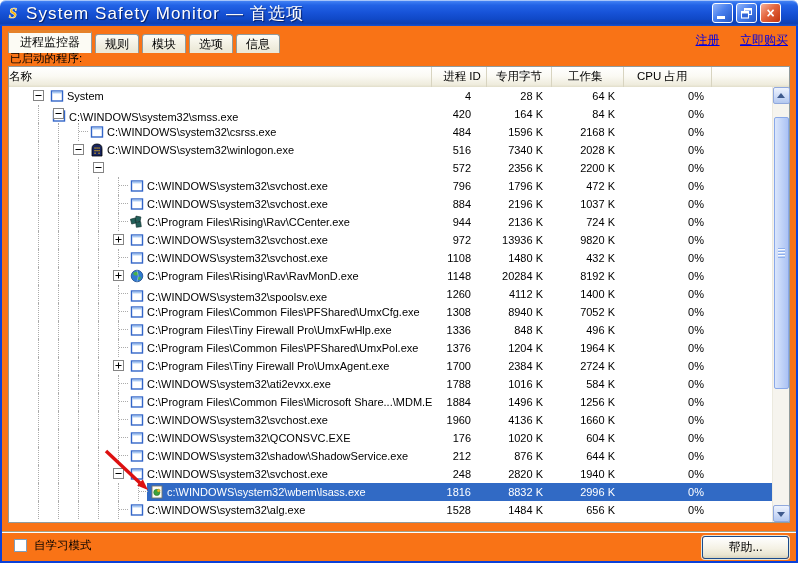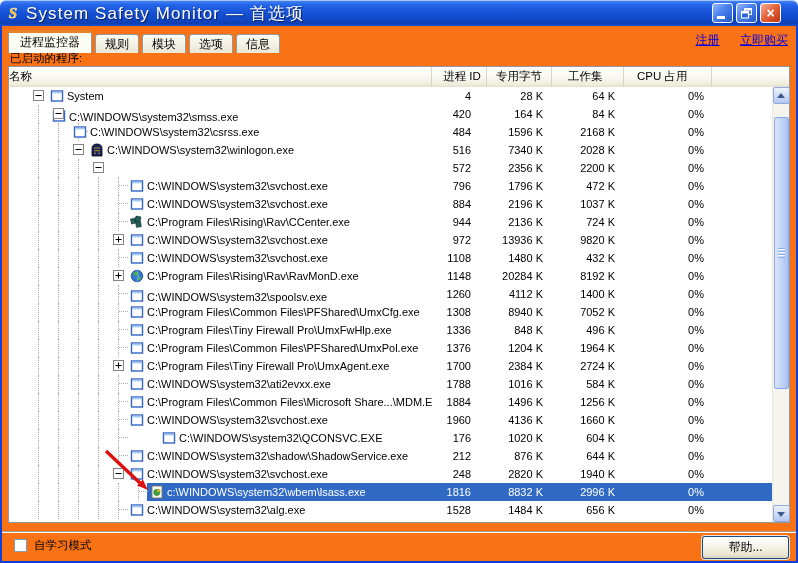--- a/index.html
+++ b/index.html
@@ -196,21 +196,21 @@
             <div class="c-num cell-priv col-priv">164 K</div>
             <div class="c-num cell-ws col-ws">84 K</div>
             <div class="c-num cell-cpu col-cpu">0%</div>
           </div>
           <div class="lv-row">
             <div class="c-name col-name">
               <span class="guide" style="left: 29px;"></span>
               <span class="guide" style="left: 49px;"></span>
               <span class="guide" style="left: 69px;"></span>
               <span class="stub" style="left: 70px;"></span>
-              <span class="row-label" style="left: 64px;">
+              <span class="row-label" style="left: 81px;">
                 <span class="icon">
                   <svg width="14" height="14" viewBox="0 0 14 14">
                     <rect x="1.5" y="2" width="11" height="10" fill="#fff" stroke="#3265c8" stroke-width="1.4"></rect>
                     <rect x="2.2" y="2.6" width="9.6" height="1.8" fill="#a8c8f2"></rect>
                   </svg>
                 </span>
                 <span class="nm">C:\WINDOWS\system32\csrss.exe</span>
               </span>
             </div>
             <div class="c-num cell-pid col-pid">484</div>
@@ -602,21 +602,21 @@
             <div class="c-num cell-cpu col-cpu">0%</div>
           </div>
           <div class="lv-row">
             <div class="c-name col-name">
               <span class="guide" style="left: 29px;"></span>
               <span class="guide" style="left: 49px;"></span>
               <span class="guide" style="left: 69px;"></span>
               <span class="guide" style="left: 89px;"></span>
               <span class="guide" style="left: 109px;"></span>
               <span class="stub" style="left: 110px;"></span>
-              <span class="row-label" style="left: 121px; margin-left: 32px;">
+              <span class="row-label" style="left: 121px;">
                 <span class="icon">
                   <svg width="14" height="14" viewBox="0 0 14 14">
                     <rect x="1.5" y="2" width="11" height="10" fill="#fff" stroke="#3265c8" stroke-width="1.4"></rect>
                     <rect x="2.2" y="2.6" width="9.6" height="1.8" fill="#a8c8f2"></rect>
                   </svg>
                 </span>
                 <span class="nm">C:\WINDOWS\system32\QCONSVC.EXE</span>
               </span>
             </div>
             <div class="c-num cell-pid col-pid">176</div>

